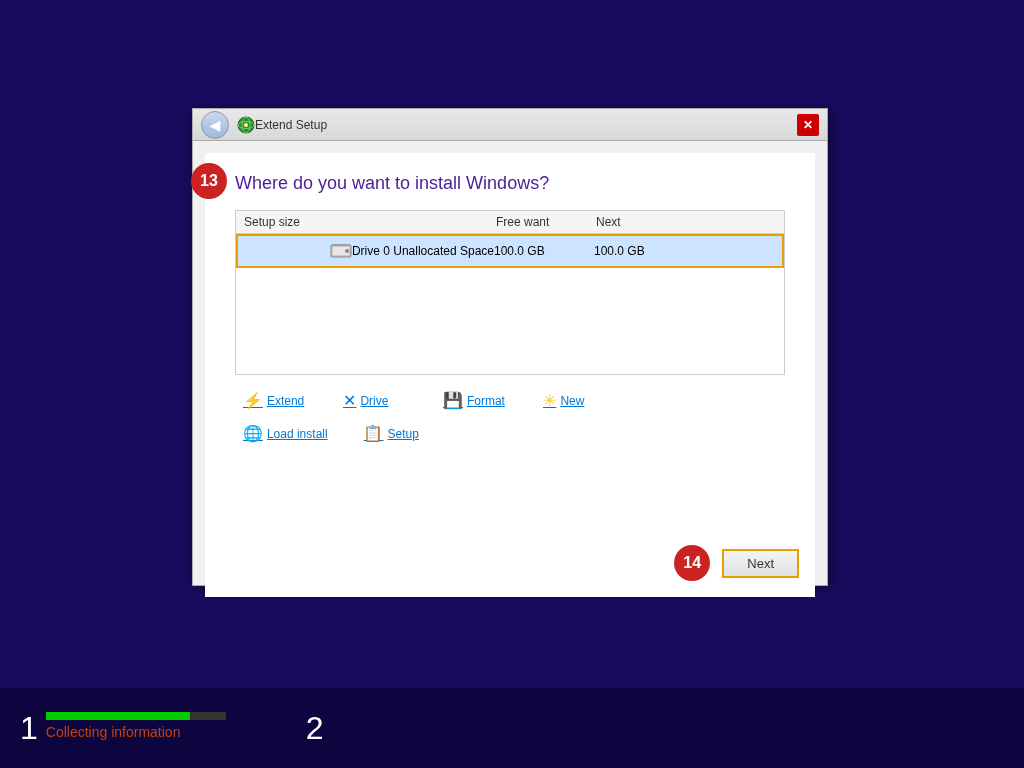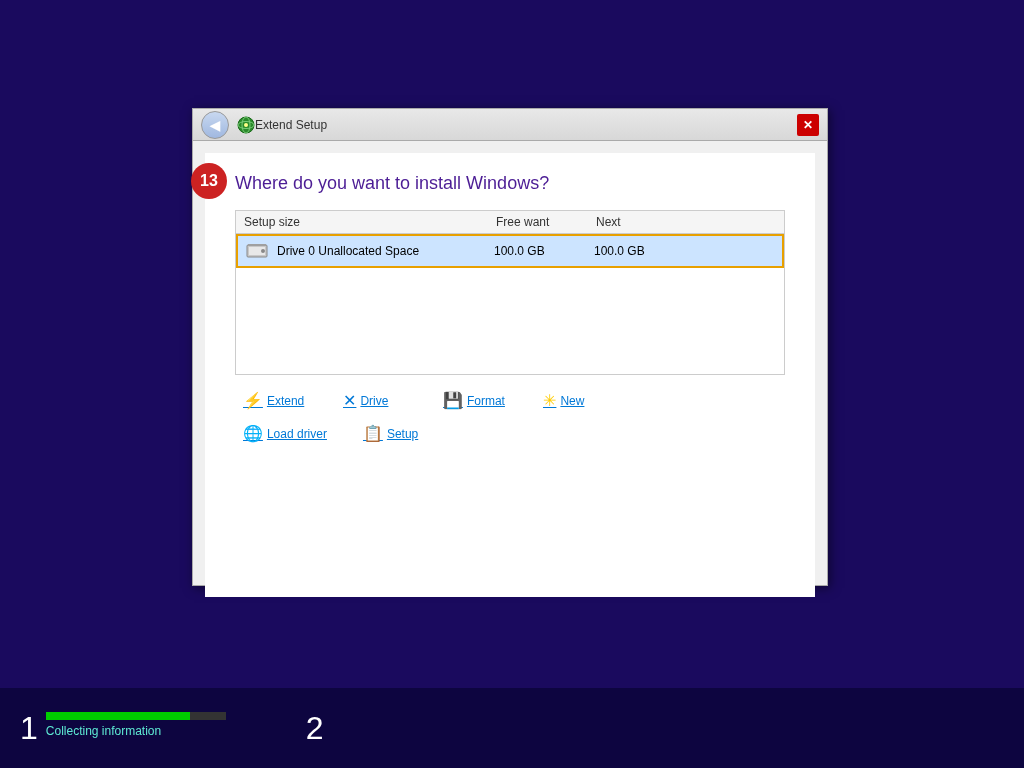--- a/index.html
+++ b/index.html
@@ -64,22 +64,22 @@
       border-radius: 0;
       margin-bottom: 4px;
     }
 
     .progress-bar-fill {
       height: 100%;
       background: #00cc00;
     }
 
     .step-label {
-      color: #5eead4;
-      font-size: 12px;
+      color: #c2410c;
+      font-size: 14px;
     }
 
     
     .dialog {
       position: absolute;
       top: 108px;
       left: 192px;
       width: 636px;
       height: 478px;
       background: #f0f0f0;
@@ -213,21 +213,22 @@
     }
 
     .cell {
       font-size: 12px;
       color: #333;
     }
 
     .drive-icon {
       display: inline-flex;
       align-items: center;
-      gap: 9px;
+      gap: 0;
+      justify-content: flex-end;
     }
 
     
     .toolbar {
       display: flex;
       flex-wrap: wrap;
       gap: 4px;
       margin-bottom: 8px;
     }
 
@@ -370,29 +371,35 @@
             <span>Format</span>
           </button>
           <button class="toolbar-btn">
             <span class="toolbar-btn-icon" style="color: #ffcc00; font-size: 16px;">✳</span>
             <span>New</span>
           </button>
         </div>
         <div class="toolbar-row" style="margin-top: 2px;">
           <button class="toolbar-btn">
             <span class="toolbar-btn-icon">🌐</span>
-            <span>Load driver</span>
+            <span>Load install</span>
           </button>
           <button class="toolbar-btn">
             <span class="toolbar-btn-icon">📋</span>
             <span>Setup</span>
           </button>
         </div>
       </div>
 
+      <div class="bottom-actions">
+        <div class="step-badge-14">
+          <span>14</span>
+        </div>
+        <button class="next-button">Next</button>
+      </div>
 
     </div>
   </div>
 
   <div class="bottom-bar">
     <div class="progress-section">
 
       <div class="progress-item">
         <span class="step-number">1</span>
         <div class="step-info">

